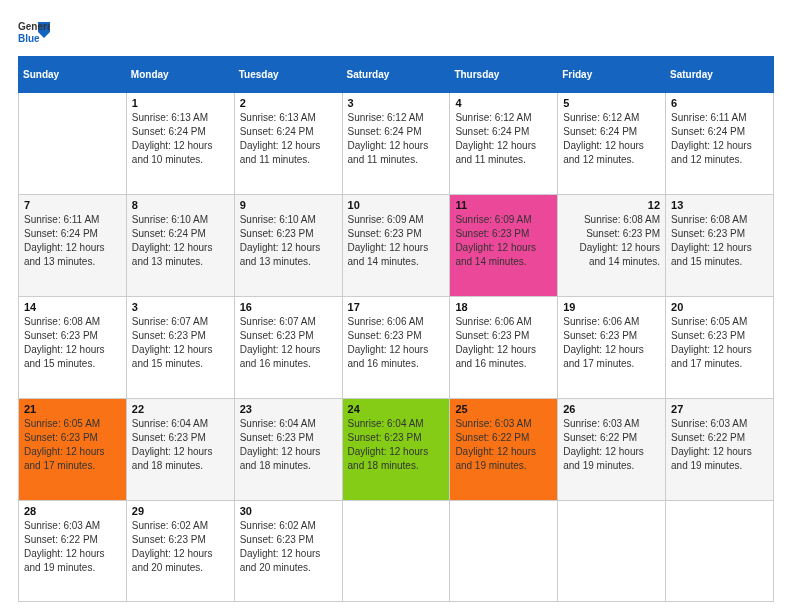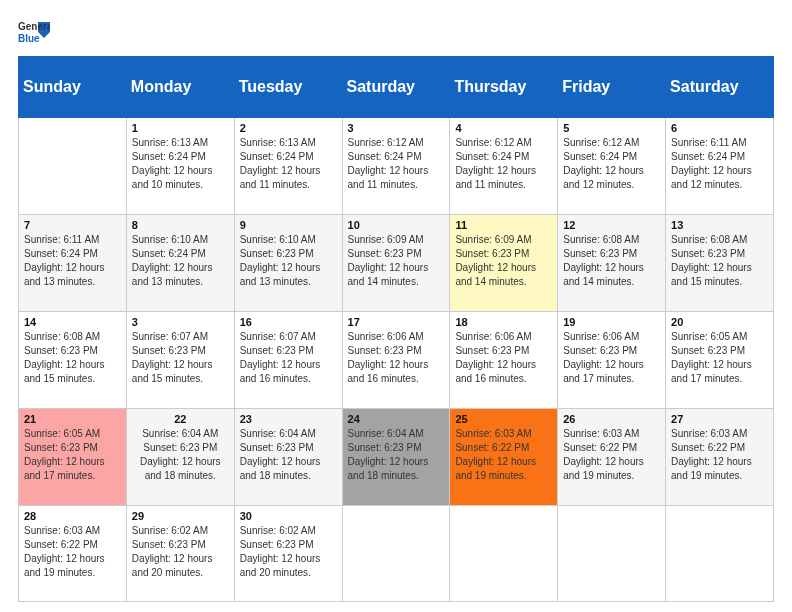--- a/index.html
+++ b/index.html
@@ -46,23 +46,23 @@
     }
     .calendar {
       flex: 1;
       border-collapse: collapse;
       width: 100%;
       table-layout: fixed;
     }
     .calendar th {
       background: #1565c0;
       color: white;
-      font-size: 16px;
+      font-size: 10px;
       font-weight: bold;
-      padding: 21px 4px;
+      padding: 12px 4px;
       text-align: left;
       border: 1px solid #1565c0;
     }
     .calendar td {
       border: 1px solid #ccc;
       vertical-align: top;
       padding: 4px 5px;
       font-size: 9.5px;
       color: #222;
       background: #fff;
@@ -160,25 +160,25 @@
             <div class="day-info">Sunrise: 6:10 AM<br>Sunset: 6:24 PM<br>Daylight: 12 hours<br>and 13 minutes.</div>
           </td>
           <td style="background: rgb(245, 245, 245);">
             <span class="day-number">9</span>
             <div class="day-info">Sunrise: 6:10 AM<br>Sunset: 6:23 PM<br>Daylight: 12 hours<br>and 13 minutes.</div>
           </td>
           <td style="background: rgb(245, 245, 245);">
             <span class="day-number">10</span>
             <div class="day-info">Sunrise: 6:09 AM<br>Sunset: 6:23 PM<br>Daylight: 12 hours<br>and 14 minutes.</div>
           </td>
-          <td style="background: #fef9c3;">
+          <td style="background: #ec4899;">
             <span class="day-number">11</span>
             <div class="day-info">Sunrise: 6:09 AM<br>Sunset: 6:23 PM<br>Daylight: 12 hours<br>and 14 minutes.</div>
           </td>
-          <td style="background: rgb(245, 245, 245);">
+          <td style="background: rgb(245, 245, 245); text-align: right;">
             <span class="day-number">12</span>
             <div class="day-info">Sunrise: 6:08 AM<br>Sunset: 6:23 PM<br>Daylight: 12 hours<br>and 14 minutes.</div>
           </td>
           <td style="background: rgb(245, 245, 245);">
             <span class="day-number">13</span>
             <div class="day-info">Sunrise: 6:08 AM<br>Sunset: 6:23 PM<br>Daylight: 12 hours<br>and 15 minutes.</div>
           </td>
         </tr>
         <tr>
           <td style="background: rgb(255, 255, 255);">
@@ -204,33 +204,33 @@
           <td style="background: rgb(255, 255, 255);">
             <span class="day-number">19</span>
             <div class="day-info">Sunrise: 6:06 AM<br>Sunset: 6:23 PM<br>Daylight: 12 hours<br>and 17 minutes.</div>
           </td>
           <td style="background: rgb(255, 255, 255);">
             <span class="day-number">20</span>
             <div class="day-info">Sunrise: 6:05 AM<br>Sunset: 6:23 PM<br>Daylight: 12 hours<br>and 17 minutes.</div>
           </td>
         </tr>
         <tr>
-          <td style="background: #fca5a5;">
+          <td style="background: #f97316;">
             <span class="day-number">21</span>
             <div class="day-info">Sunrise: 6:05 AM<br>Sunset: 6:23 PM<br>Daylight: 12 hours<br>and 17 minutes.</div>
           </td>
-          <td style="background: rgb(245, 245, 245); text-align: center;">
+          <td style="background: rgb(245, 245, 245);">
             <span class="day-number">22</span>
             <div class="day-info">Sunrise: 6:04 AM<br>Sunset: 6:23 PM<br>Daylight: 12 hours<br>and 18 minutes.</div>
           </td>
           <td style="background: rgb(245, 245, 245);">
             <span class="day-number">23</span>
             <div class="day-info">Sunrise: 6:04 AM<br>Sunset: 6:23 PM<br>Daylight: 12 hours<br>and 18 minutes.</div>
           </td>
-          <td style="background: #a3a3a3;">
+          <td style="background: #84cc16;">
             <span class="day-number">24</span>
             <div class="day-info">Sunrise: 6:04 AM<br>Sunset: 6:23 PM<br>Daylight: 12 hours<br>and 18 minutes.</div>
           </td>
           <td style="background: #f97316;">
             <span class="day-number">25</span>
             <div class="day-info">Sunrise: 6:03 AM<br>Sunset: 6:22 PM<br>Daylight: 12 hours<br>and 19 minutes.</div>
           </td>
           <td style="background: rgb(245, 245, 245);">
             <span class="day-number">26</span>
             <div class="day-info">Sunrise: 6:03 AM<br>Sunset: 6:22 PM<br>Daylight: 12 hours<br>and 19 minutes.</div>

